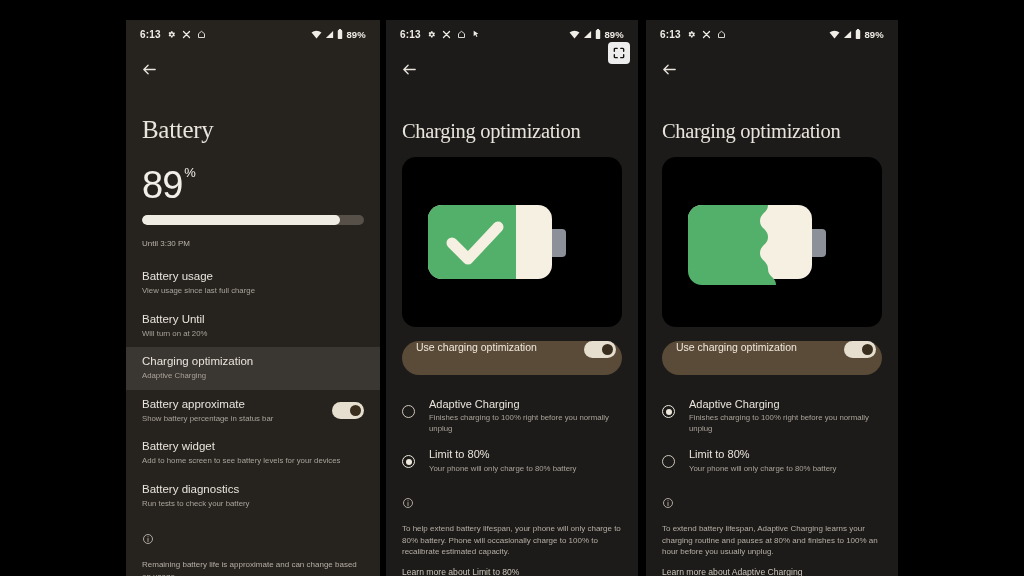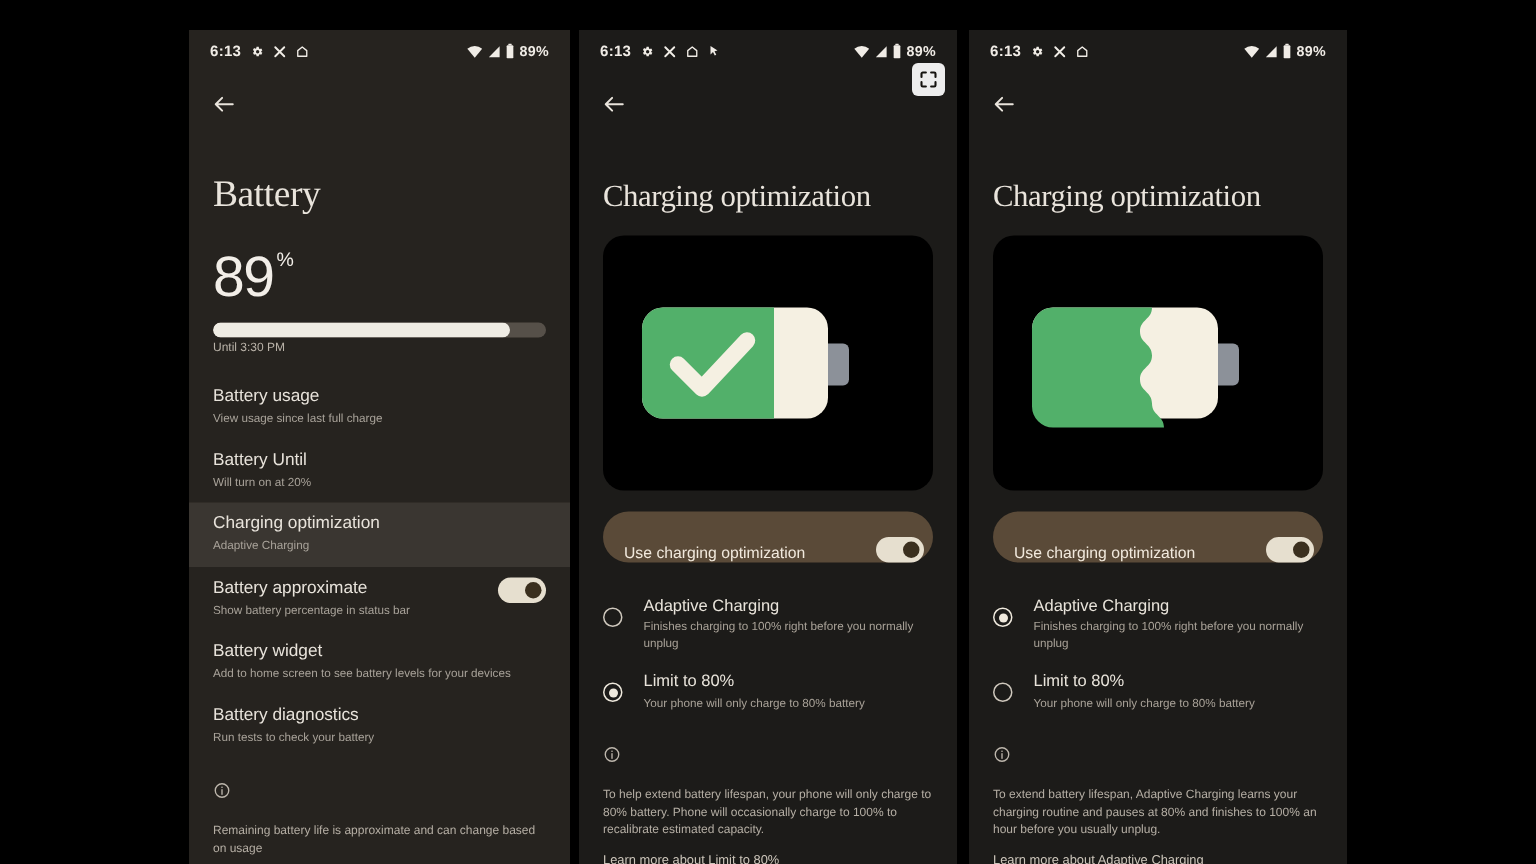--- a/index.html
+++ b/index.html
@@ -55,25 +55,25 @@
   
   .levelwrap { padding: 0 16px; margin-top: 22px; }
   .level { color: #f2eee8; font-size: 38px; font-weight: 400; line-height: 1;
            display: flex; align-items: flex-start; letter-spacing: -1px; }
   .level .pct { font-size: 13px; margin-left: 2px; }
   .bar {
     margin-top: 11px; height: 10px; border-radius: 6px;
     background: #565049; overflow: hidden; position: relative;
   }
   .bar-fill { height: 100%; border-radius: 6px; background: #efece4; }
-  .until { margin-top: 2px; color: #b9b2a8; font-size: 8px; }
+  .until { margin-top: 14px; color: #b9b2a8; font-size: 8px; }
 
   
   .list { margin-top: 14px; }
-  .row { padding: 7px 16px 8px; position: relative; display: flex; }
+  .row { padding: 7px 16px 8px; position: relative; display: flex; align-items: center; }
   .row.sel { background: #3a3631; }
   .row-txt { flex: 1; min-width: 0; }
   .row-title { color: #e8e3db; font-size: 11.5px; font-weight: 400; line-height: 1.25; }
   .row-sub { color: #a8a299; font-size: 7.8px; margin-top: 3px; line-height: 1.3; }
 
   .switch {
     width: 32px; height: 17px; border-radius: 9px;
     background: #e6dfcf; position: relative; flex: none; margin-left: 10px;
   }
   .switch .knob {
@@ -90,21 +90,21 @@
   
   .art {
     margin: 14px 16px 0; height: 170px; border-radius: 14px;
     background: #000; display: flex; align-items: center; justify-content: center;
   }
   .art svg { display: block; }
 
   
   .togglecard {
     margin: 14px 16px 0; height: 34px; border-radius: 17px;
-    background: #5a4a38; display: flex; align-items: flex-end;
+    background: #5a4a38; display: flex; align-items: flex-start;
     padding: 0 6px 0 14px;
   }
   .togglecard .tc-label { color: #f1e9dd; font-size: 10.5px; flex: 1; }
   .togglecard .switch { margin-left: 8px; }
 
   
   .options { margin-top: 16px; }
   .opt { display: flex; padding: 6px 16px 7px; align-items: flex-start; }
   .radio {
     width: 13px; height: 13px; border-radius: 50%;

